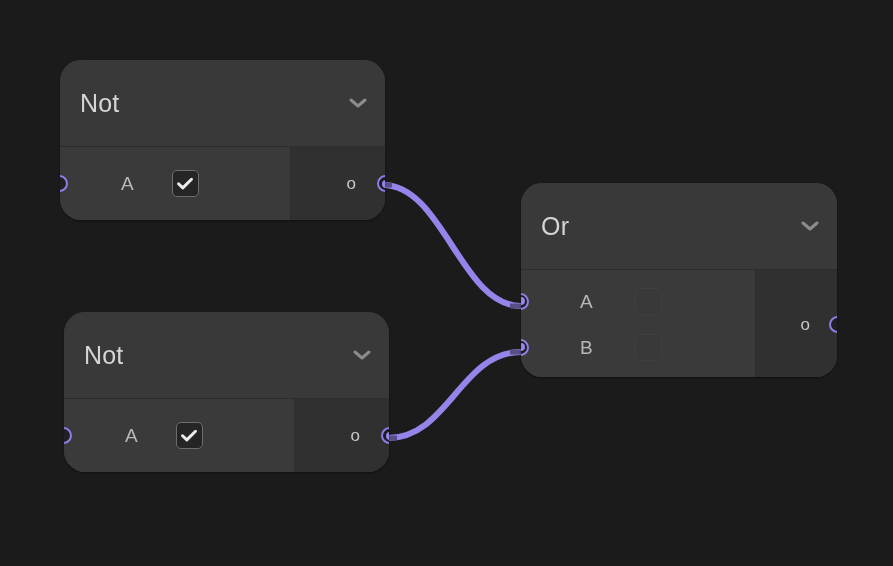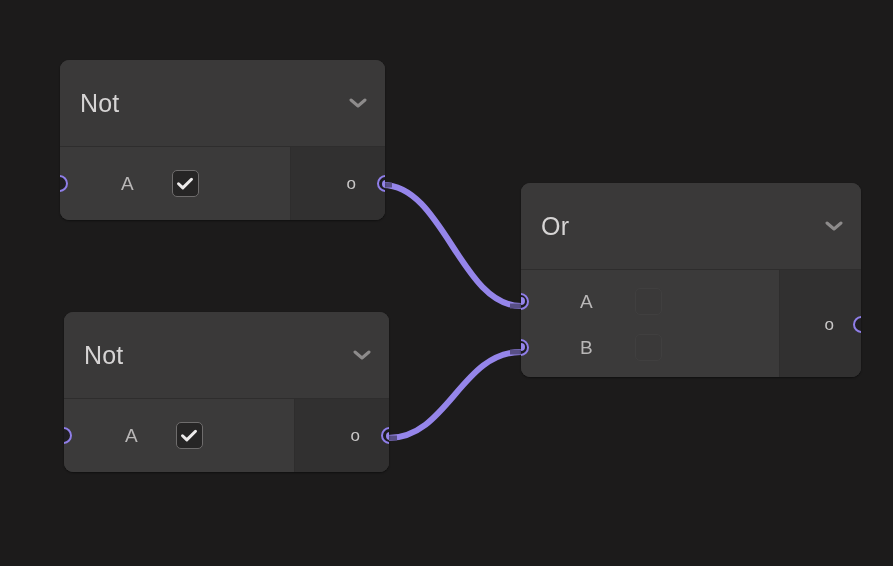--- a/index.html
+++ b/index.html
@@ -24,21 +24,21 @@
     left: 0;
     top: 0;
     width: 893px;
     height: 566px;
     pointer-events: none;
   }
 
   
   .node {
     position: absolute;
-    border-radius: 9px;
+    border-radius: 21px;
     overflow: hidden;
     box-shadow: 0 1px 2px rgba(0,0,0,0.45);
     background: #3b3a3a;
   }
   .node-header {
     background: #3a3939;
     height: 87px;
     display: flex;
     align-items: center;
     justify-content: space-between;
@@ -161,21 +161,21 @@
   .node-not { width: 325px; }
   .node-not .node-body { height: 73px; }
   .node-not .col-inputs { width: 230px; }
   .node-not .col-outputs { width: 94px; }
   .node-not .port-row { height: 73px; padding-left: 26px; }
   .node-not .row-label { margin-left: 35px; }
   .node-not .checkbox { margin-left: 38px; }
   .node-not .out-row { height: 73px; padding-right: 18px; }
 
   
-  .node-or { width: 340px; }
+  .node-or { width: 316px; }
   .node-or .node-body { height: 107px; }
   .node-or .col-inputs { width: 230px; }
   .node-or .col-outputs { width: 81px; }
   .node-or .port-row { height: 46px; padding-left: 27px; }
   .node-or .port-row:first-child { margin-top: 8px; }
   .node-or .row-label { margin-left: 32px; }
   .node-or .checkbox { margin-left: 42px; }
   .node-or .out-row { height: 46px; margin-top: 31px; padding-right: 16px; }
 </style>
 </head>

